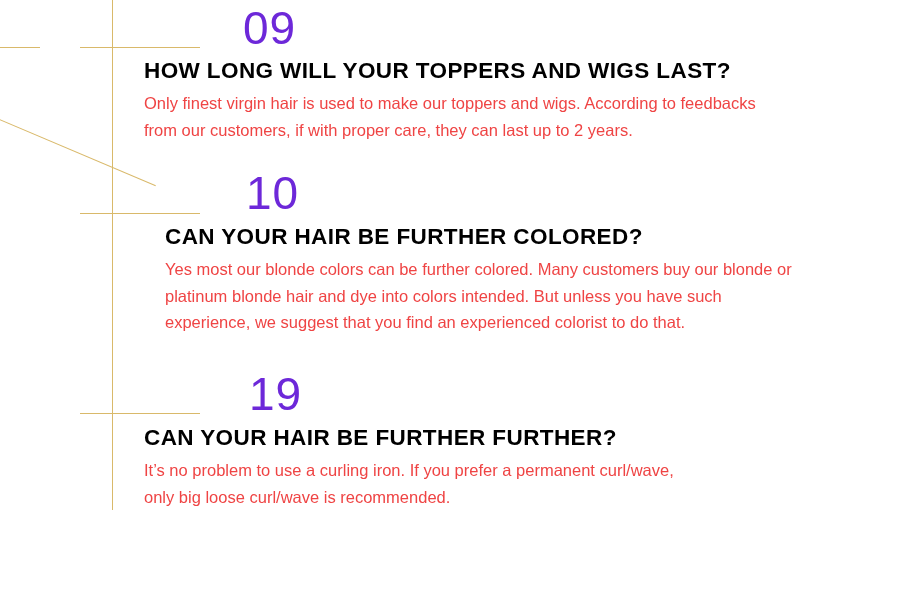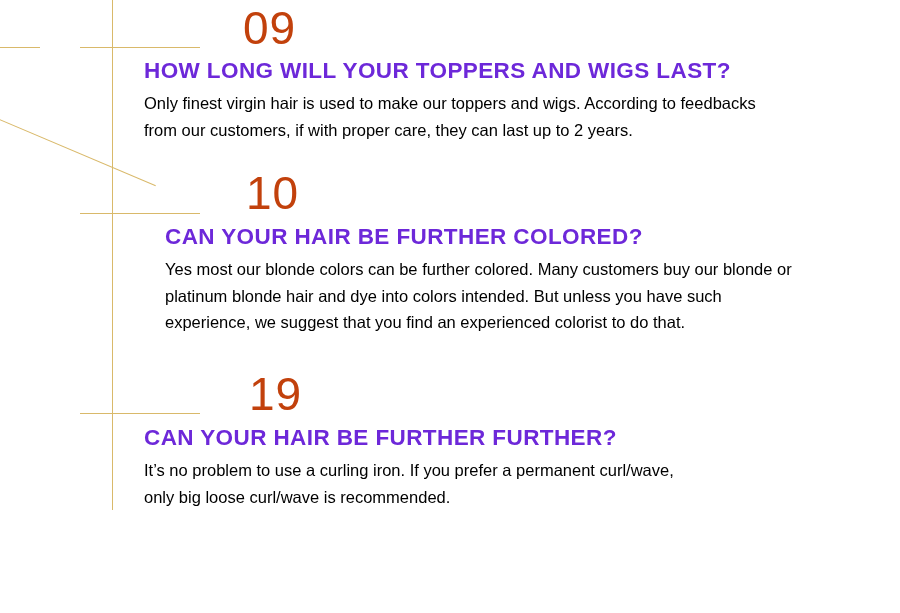--- a/index.html
+++ b/index.html
@@ -32,39 +32,39 @@
     position: absolute;
     left: 144px;
     width: 660px;
   }
 
   .faq-number {
     position: absolute;
     font-family: "Liberation Sans", sans-serif;
     font-size: 46px;
     font-weight: 400;
-    color: #c2410c;
+    color: #6d28d9;
     letter-spacing: 1px;
     line-height: 1;
   }
 
   .faq-question {
     font-family: "Liberation Sans", sans-serif;
     font-size: 22.5px;
     font-weight: bold;
-    color: #6d28d9;
+    color: #000000;
     letter-spacing: 0.4px;
     margin: 0 0 6px 0;
     white-space: nowrap;
   }
 
   .faq-answer {
     font-family: "Liberation Sans", sans-serif;
     font-size: 16.5px;
-    color: #000000;
+    color: #ef4444;
     line-height: 1.62;
     margin: 0;
     max-width: 640px;
   }
 </style>
 </head>
 <body>
 
 <div class="page">
 

